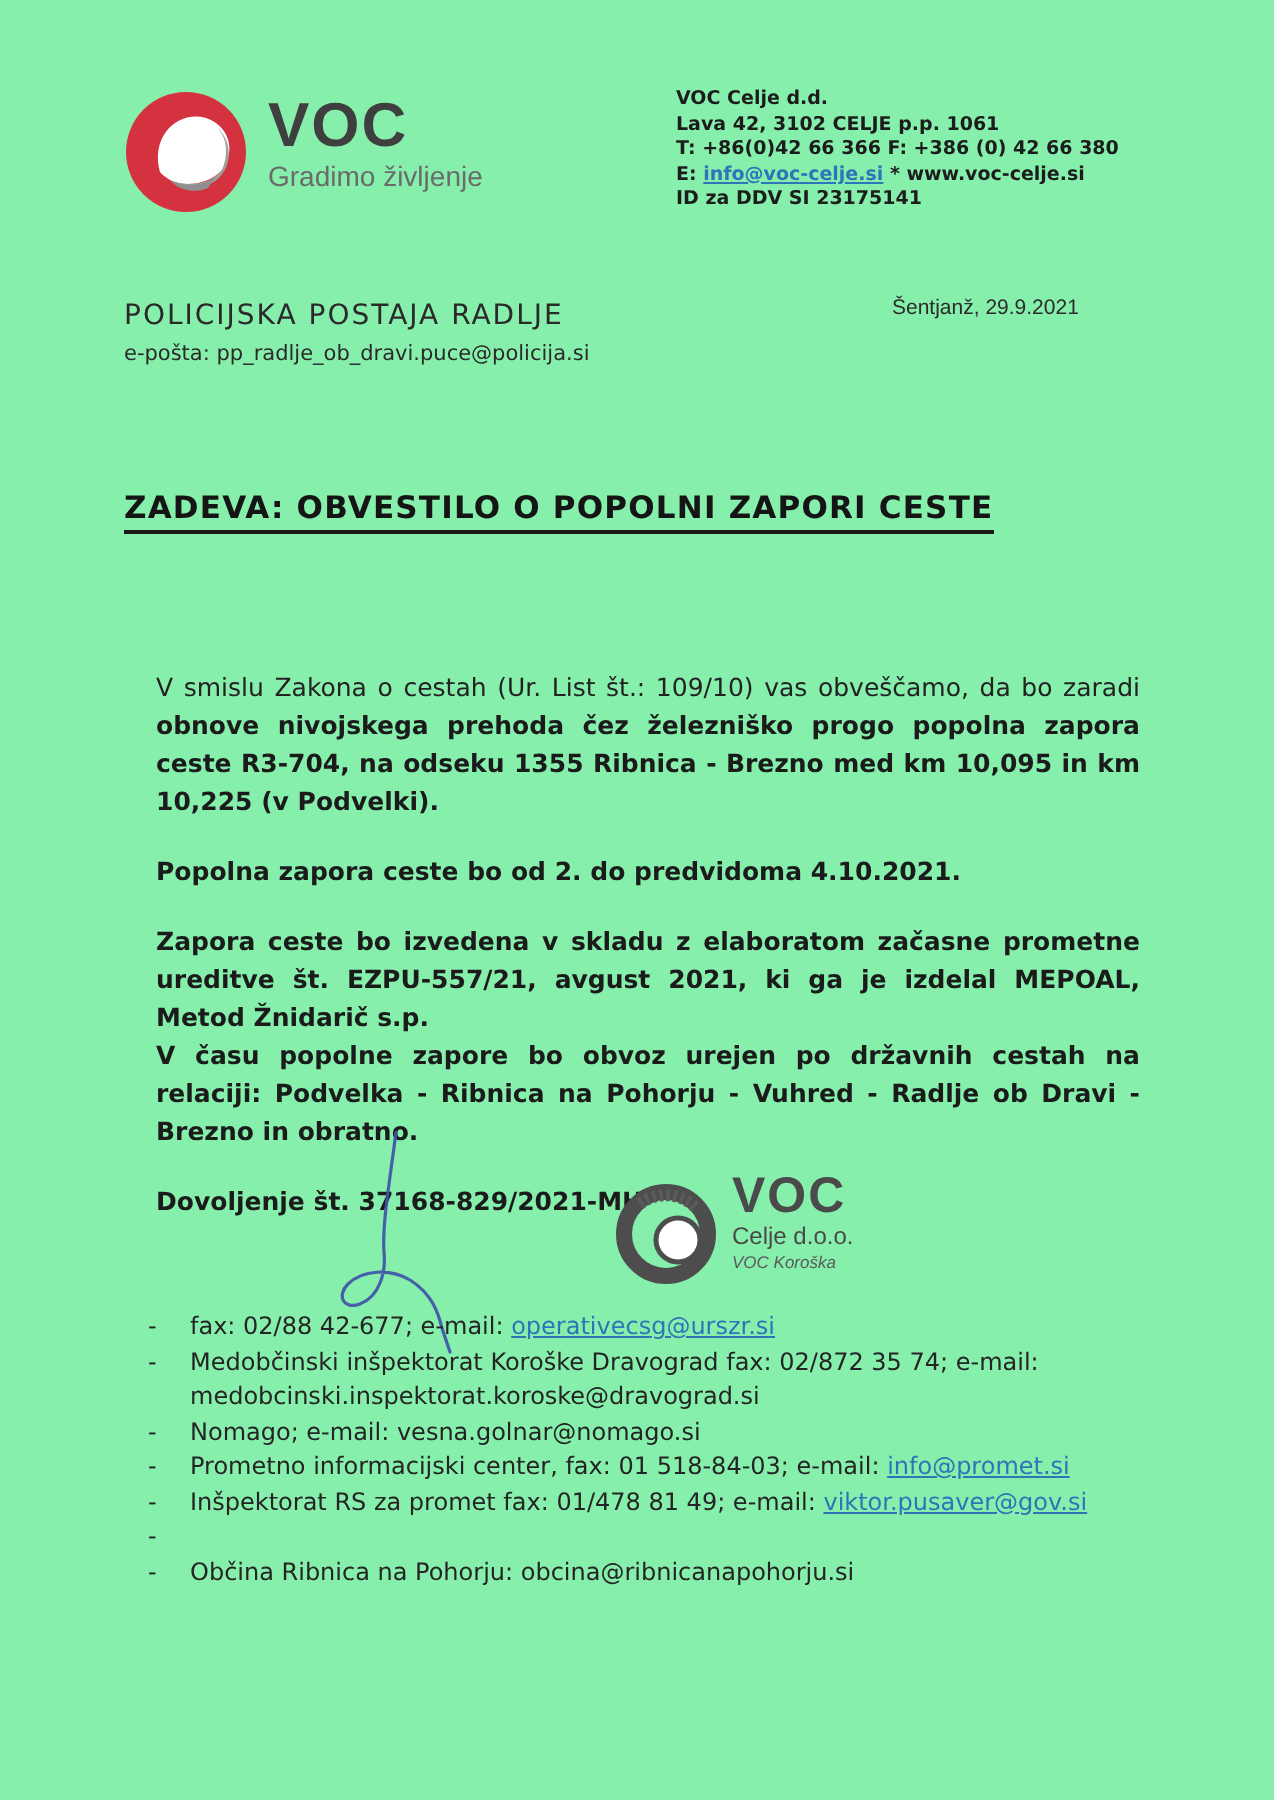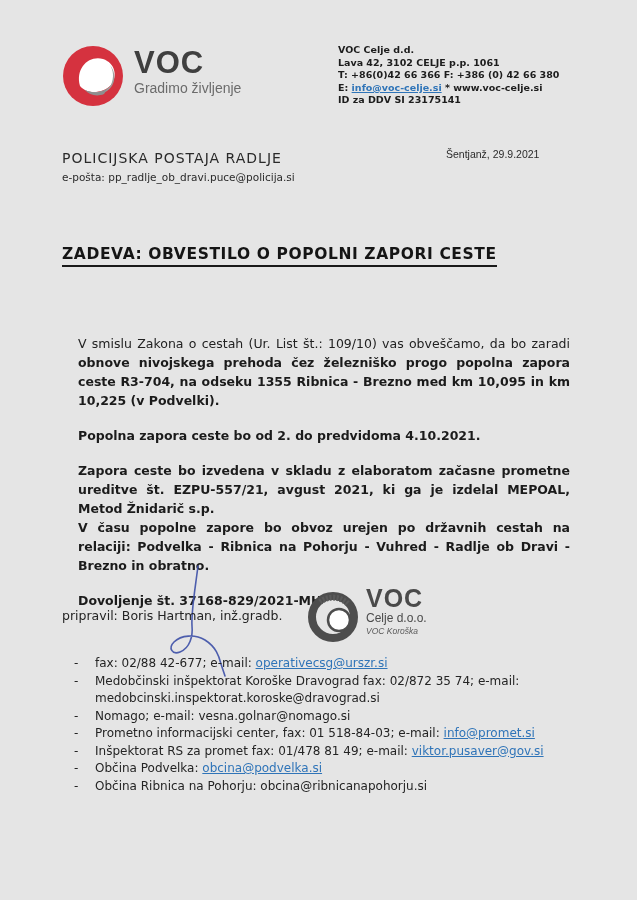--- a/index.html
+++ b/index.html
@@ -1,19 +1,19 @@
 <!DOCTYPE html>
 <html><head>
 <meta charset="utf-8">
 <style>
   * { margin:0; padding:0; box-sizing:border-box; }
   html,body { background:#ffffff; }
   body { font-family:"DejaVu Sans", sans-serif; }
   .page {
-    position:relative; width:637px; height:900px; background:#e5e5e5;
+    position:relative; width:637px; height:900px; background:#86efac;
     overflow:hidden; color:#1f1f1f;
   }
 
   
   .logo-wrap { position:absolute; left:62px; top:42px; display:flex; align-items:flex-start; }
   .logo-mark { width:66px; height:70px; }
   .logo-text { margin-left:6px; margin-top:6px; }
   .logo-brand { font-size:31px; font-weight:700; color:#3f3f3f; letter-spacing:1px; line-height:30px; font-family:"Liberation Sans", sans-serif; }
   .logo-tagline { font-size:14px; color:#6b6b6b; margin-top:2px; font-family:"Liberation Sans", sans-serif; }
 
@@ -106,21 +106,20 @@
     <p class="p1"><span>V smislu Zakona o cestah (Ur. List št.: 109/10) vas obveščamo, da bo zaradi </span><span class="b">obnove nivojskega prehoda čez železniško progo popolna zapora ceste R3-704, na odseku 1355 Ribnica - Brezno med km 10,095 in km 10,225 (v Podvelki).</span></p>
     <p class="p2">Popolna zapora ceste bo od 2. do predvidoma 4.10.2021.</p>
     <p class="p3"><span>Zapora ceste bo izvedena v skladu z elaboratom začasne prometne ureditve št. EZPU-557/21, avgust 2021, ki ga je izdelal MEPOAL, Metod Žnidarič s.p.</span><br><span>V času popolne zapore bo obvoz urejen po državnih cestah na relaciji: Podvelka - Ribnica na Pohorju - Vuhred - Radlje ob Dravi - Brezno in obratno.</span></p>
     <p class="permit">Dovoljenje št. 37168-829/2021-MH</p>
   </div>
 
   <svg class="signature" viewBox="0 0 110 118">
     <path d="M48,6 C45,30 41,52 42,66 C43,76 40,88 30,92 C22,95 18,88 24,82 C31,75 45,74 55,80 C66,87 69,96 71,104 L75,116" fill="none" stroke="#4053a8" stroke-width="1.6" stroke-linecap="round" opacity="0.92"></path>
   </svg>
 
-  <div class="prepared-by">pripravil: Boris Hartman, inž.gradb.</div>
 
   <div class="stamp">
     <svg class="stamp-mark" viewBox="0 0 52 56">
       <circle cx="25" cy="27" r="21" fill="none" stroke="#4d4d4d" stroke-width="8"></circle>
       <circle cx="31" cy="30" r="11" fill="#ffffff" stroke="#4d4d4d" stroke-width="2.5"></circle>
       <path d="M12,12 A21,21 0 0 1 40,14" fill="none" stroke="#5a5a5a" stroke-width="6" stroke-dasharray="2,1.5"></path>
     </svg>
     <div class="stamp-text">
       <div class="stamp-brand">VOC</div>
       <div class="stamp-line1">Celje d.o.o.</div>
@@ -155,23 +154,20 @@
         </span>
       </li>
       <li>
         <span class="dash">-</span>
         <span>
           <span style="display: block;"><span>Inšpektorat RS za promet fax: 01/478 81 49; e-mail: </span><a class="link">viktor.pusaver@gov.si</a></span>
         </span>
       </li>
       <li>
         <span class="dash">-</span>
-        <span>
-          <span style="display: block;"><span>Občina Podvelka: </span><a class="link">obcina@podvelka.si</a></span>
-        </span>
       </li>
       <li>
         <span class="dash">-</span>
         <span>
           <span style="display: block;"><span>Občina Ribnica na Pohorju: obcina@ribnicanapohorju.si</span></span>
         </span>
       </li>
     </ul>
 
 </div>

